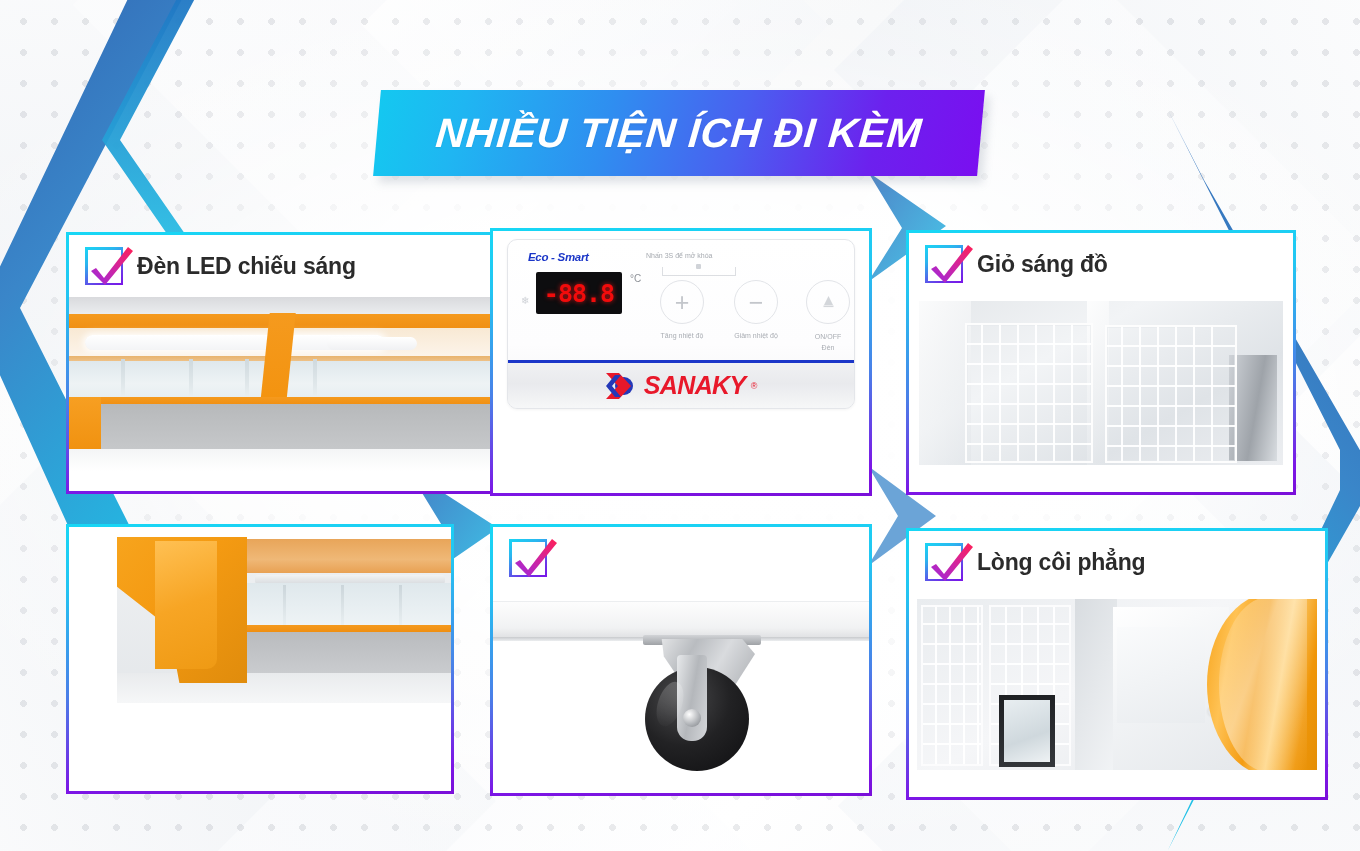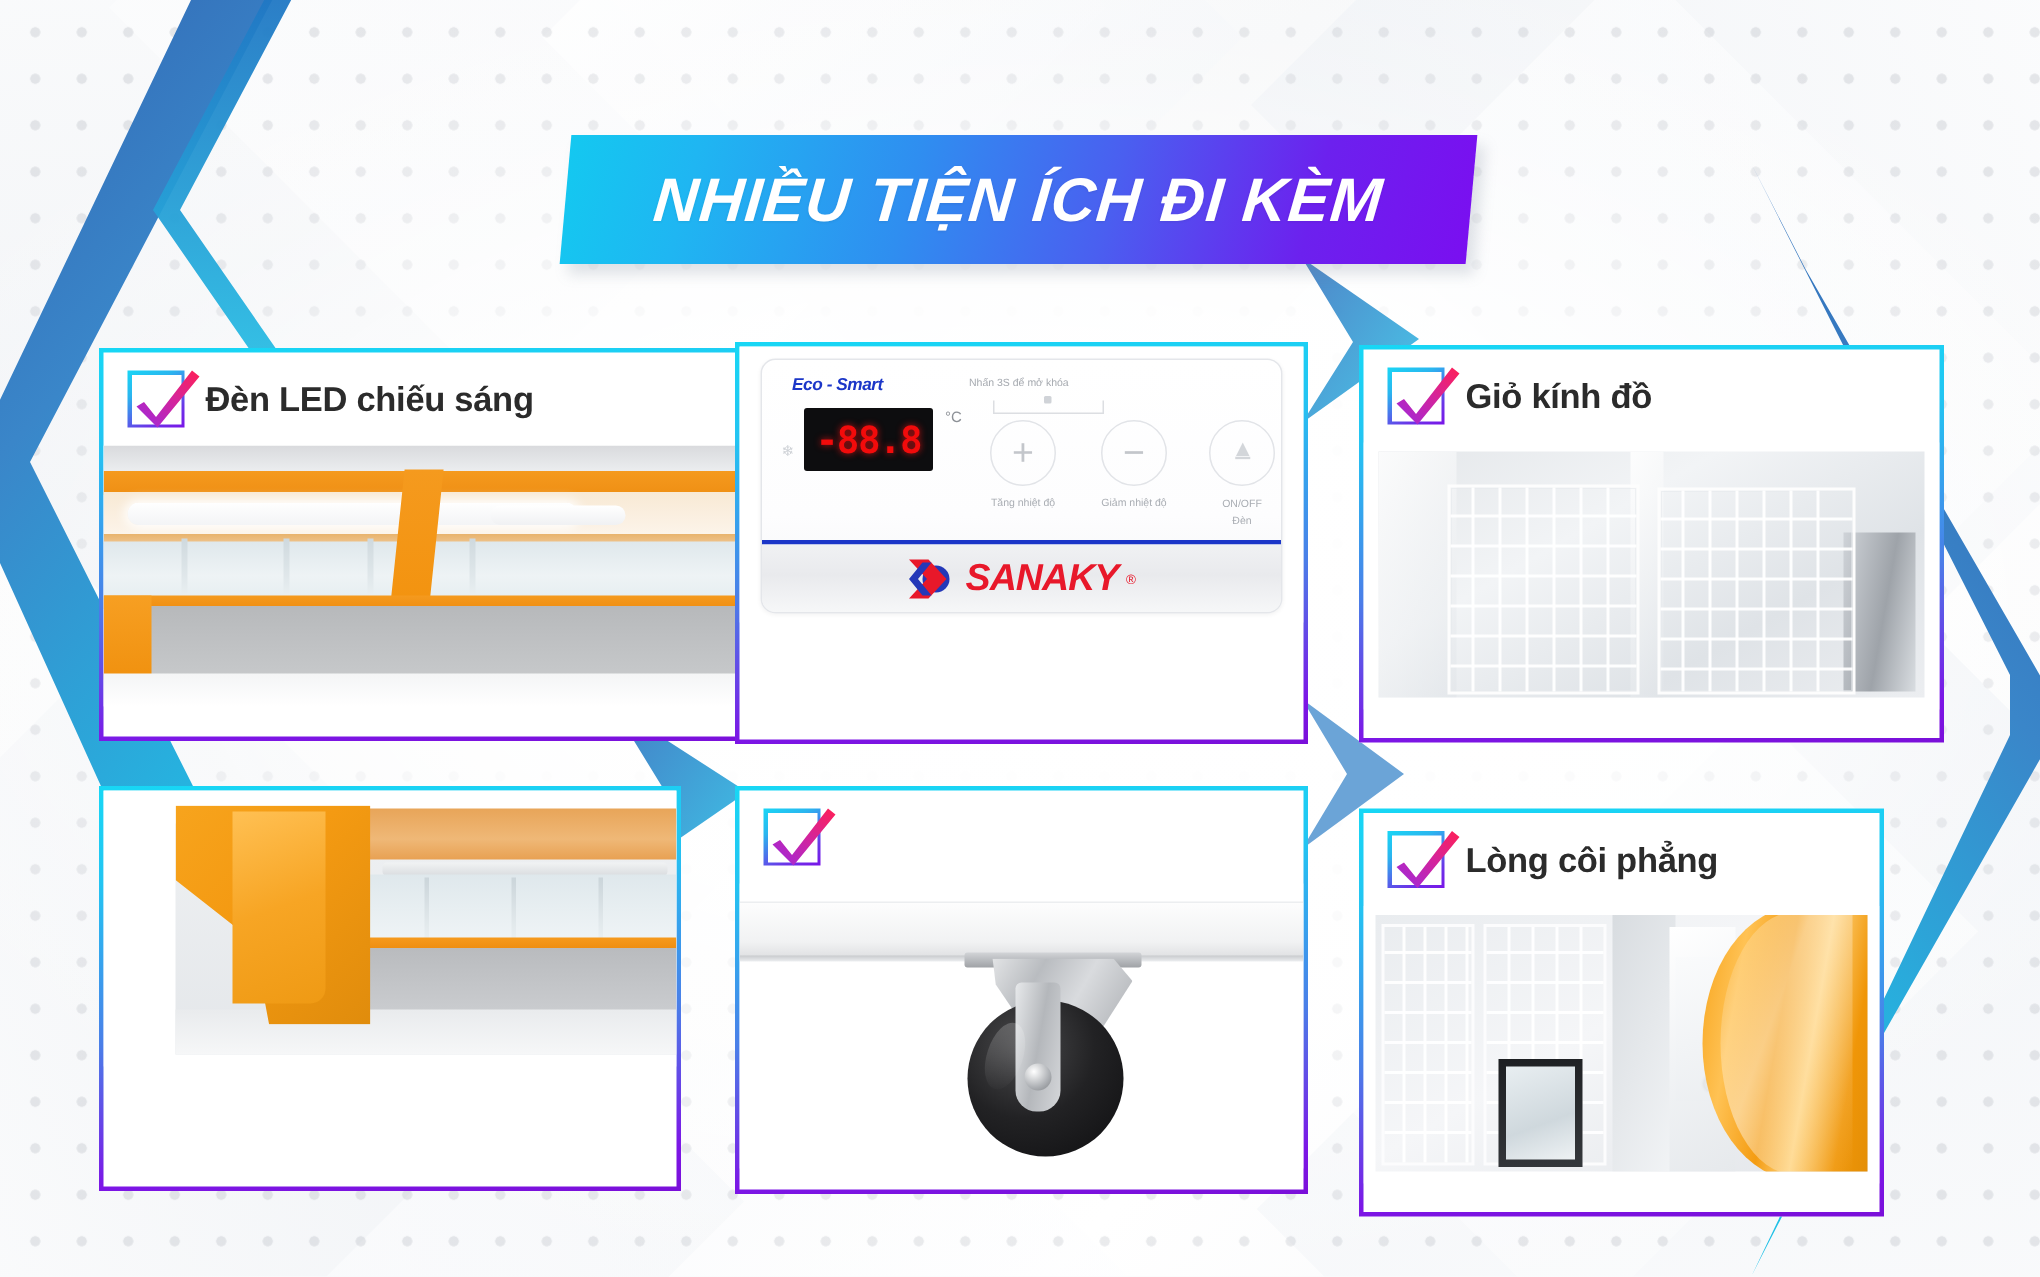--- a/index.html
+++ b/index.html
@@ -117,21 +117,21 @@
     white-space: nowrap;
   }
   .photo { position: relative; width:100%; overflow:hidden; background:#fff;text-decoration:underline; }
 
   
   #card-led    { left: 66px;  top: 232px; width: 460px; height: 262px; }
   #card-panel  { left: 490px; top: 228px; width: 382px; height: 268px; }
   #card-basket { left: 906px; top: 230px; width: 390px; height: 265px; }
   #card-glass  { left: 66px;  top: 524px; width: 388px; height: 270px; }
   #card-wheel  { left: 490px; top: 524px; width: 382px; height: 272px; }
-  #card-flat   { left: 906px; top: 539px; width: 350px; height: 272px; }
+  #card-flat   { left: 906px; top: 528px; width: 422px; height: 272px; }
 
   
   .led-photo { height: 174px; background:#ffffff; }
   .led-top { position:absolute; left:0; right:0; top:0; height:18px; background:linear-gradient(180deg,#d9dadd,#eceef0); }
   .led-orange1 { position:absolute; left:0; right:0; top:17px; height:16px; background:linear-gradient(180deg,#f59a1e,#ef8f14); }
   .led-cream { position:absolute; left:0; right:0; top:31px; height:34px; background:linear-gradient(180deg,#f8e9d4,#fdf6ee); }
   .led-tube { position:absolute; left:16px; top:38px; width:300px; height:15px; border-radius:8px; background:linear-gradient(180deg,#ffffff,#f3f4f6); box-shadow:0 0 7px 2px rgba(255,255,255,0.95); }
   .led-tube2 { position:absolute; left:258px; top:40px; width:90px; height:13px; border-radius:7px; background:linear-gradient(180deg,#ffffff,#f0f1f3); }
   .led-shelfline { position:absolute; left:0; right:0; top:59px; height:7px; background:linear-gradient(180deg,#e8b36d,#f0c691); }
   .led-glass { position:absolute; left:0; right:0; top:64px; height:38px; background:linear-gradient(180deg,#dfe8ec 0%,#eef3f5 60%,#e6eef1 100%); }
@@ -420,21 +420,21 @@
   <div class="card-inner">
     <div class="card-head">
       <span class="chk">
         <span class="chk-box">
             <span></span>
           </span>
         <svg class="chk-tick" viewBox="0 0 54 54">
           <path d="M13 30 L21 40 L45 9 L50 13 L22 47 L8 33 Z" fill="url(#tk1)"></path>
         </svg>
       </span>
-      <span class="card-title">Giỏ kính đồ</span>
+      <span class="card-title">Giỏ sáng đồ</span>
     </div>
     <div class="photo basket-photo">
       <div class="basket-body">
         <div class="bk-wall" style="left:0;top:0;width:52px;bottom:0;"></div>
         <div class="bk-wall" style="left:168px;top:0;width:22px;bottom:0;"></div>
         <div class="bk-rightpanel"></div>
 
         <div class="bk bk1">
           <div class="grid-h" style="top:18px"></div>
             <div class="grid-h" style="top:38px"></div>

